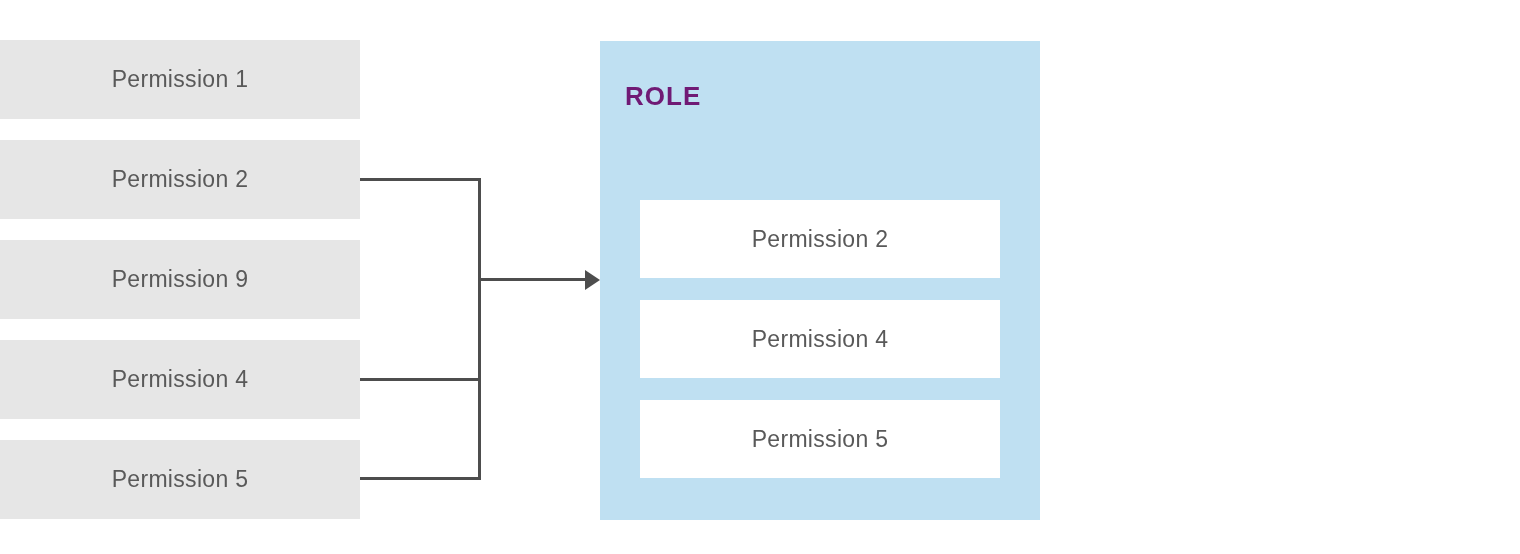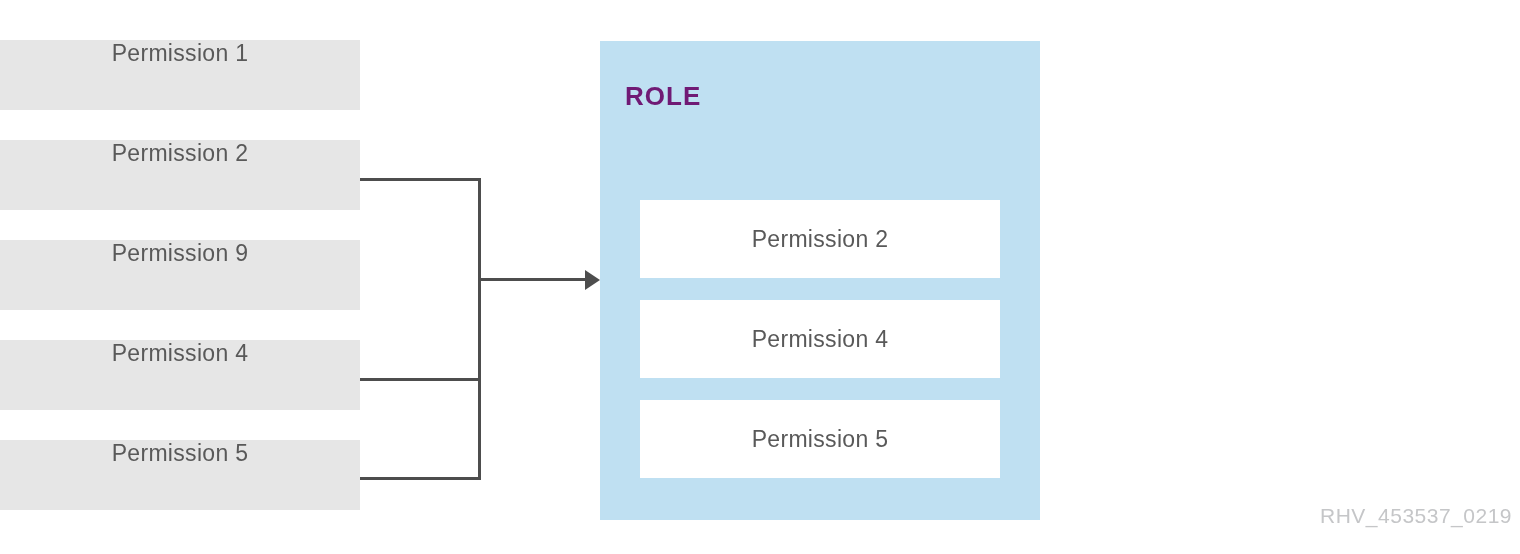--- a/index.html
+++ b/index.html
@@ -13,24 +13,24 @@
     width: 1520px;
     height: 554px;
     background: #ffffff;
     overflow: hidden;
   }
   
   .pool-box {
     position: absolute;
     left: 0;
     width: 360px;
-    height: 70px;
+    height: 79px;
     background: #e6e6e6;
     display: flex;
-    align-items: flex-start;
+    align-items: center;
     justify-content: center;
   }
   .box-label {
     font-size: 23px;
     color: #595959;
     letter-spacing: 0.3px;
   }
   
   .line {
     position: absolute;
@@ -117,15 +117,14 @@
       <span class="box-label">Permission 2</span>
     </div>
     <div class="role-item" style="top:259px">
       <span class="box-label">Permission 4</span>
     </div>
     <div class="role-item" style="top:359px">
       <span class="box-label">Permission 5</span>
     </div>
   </div>
 
-  <div class="watermark">RHV_453537_0219</div>
 
 </div>
 
 </body></html>

